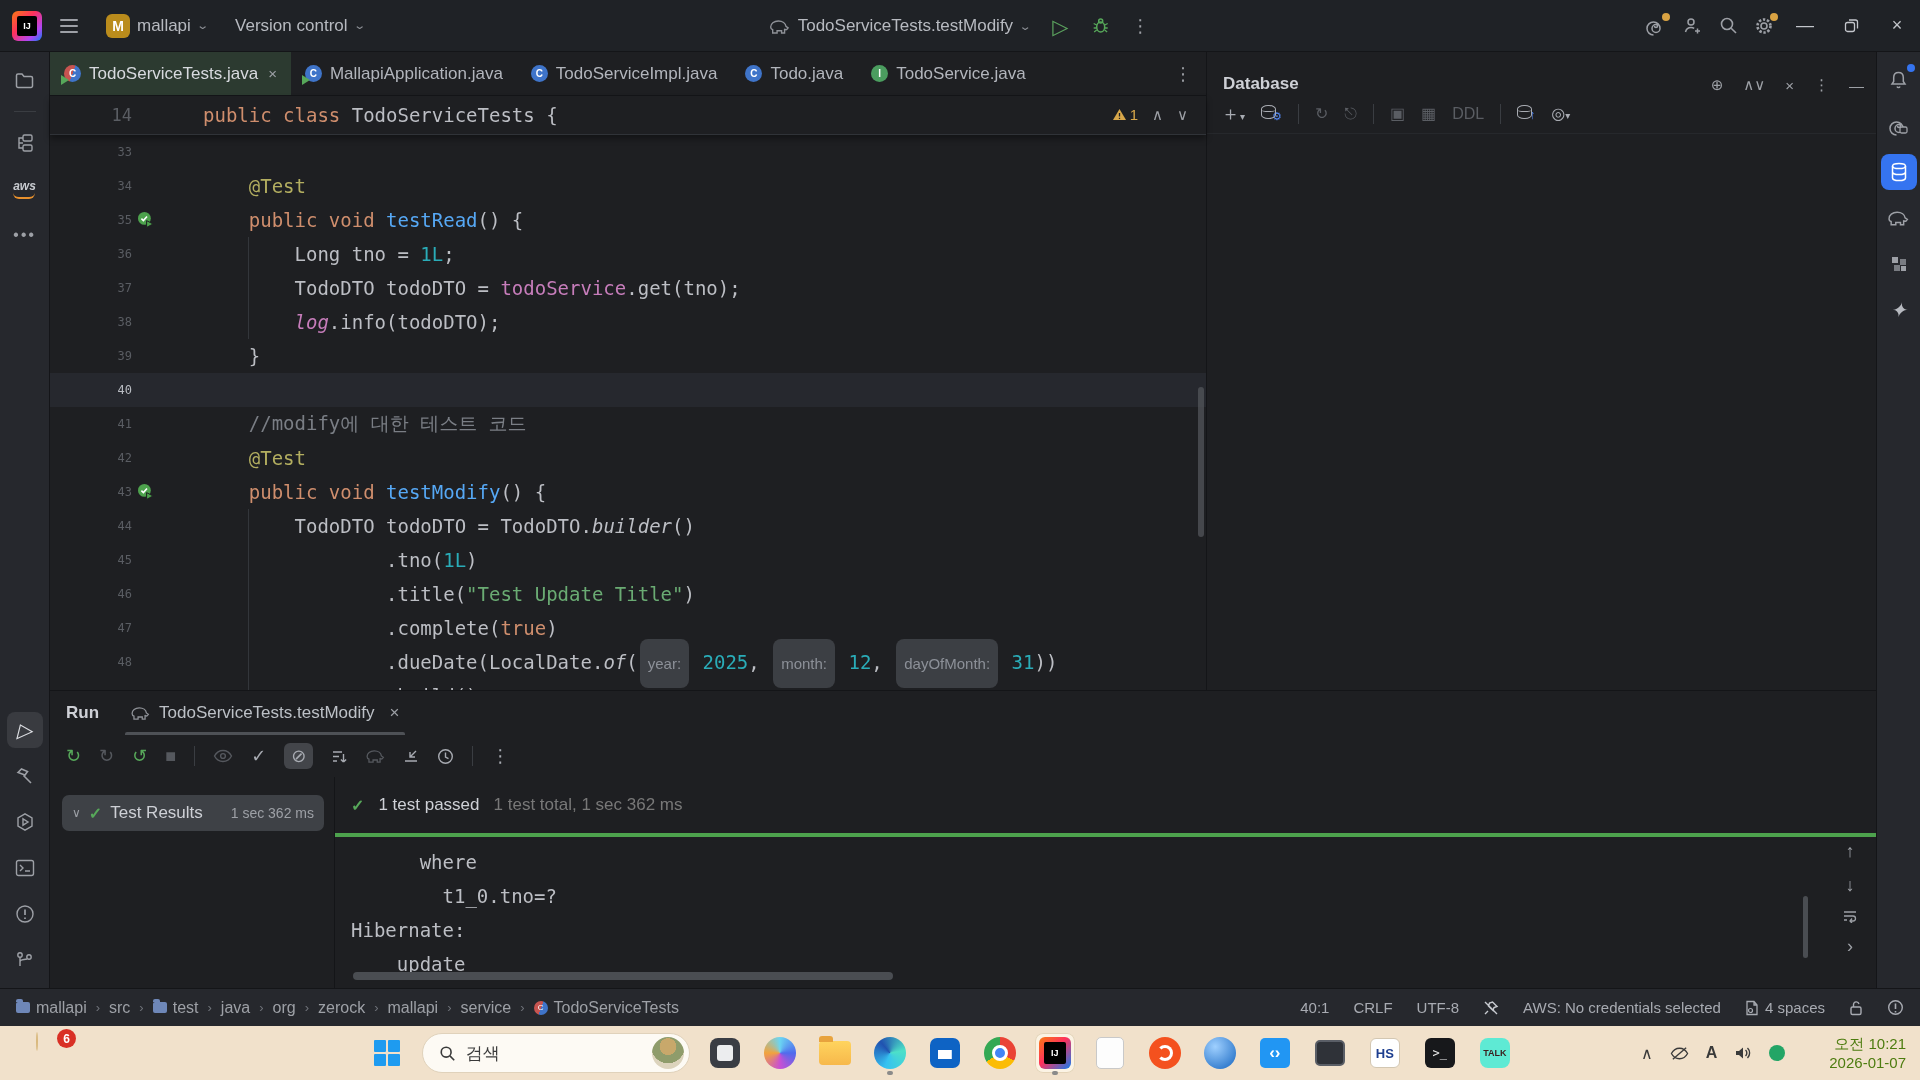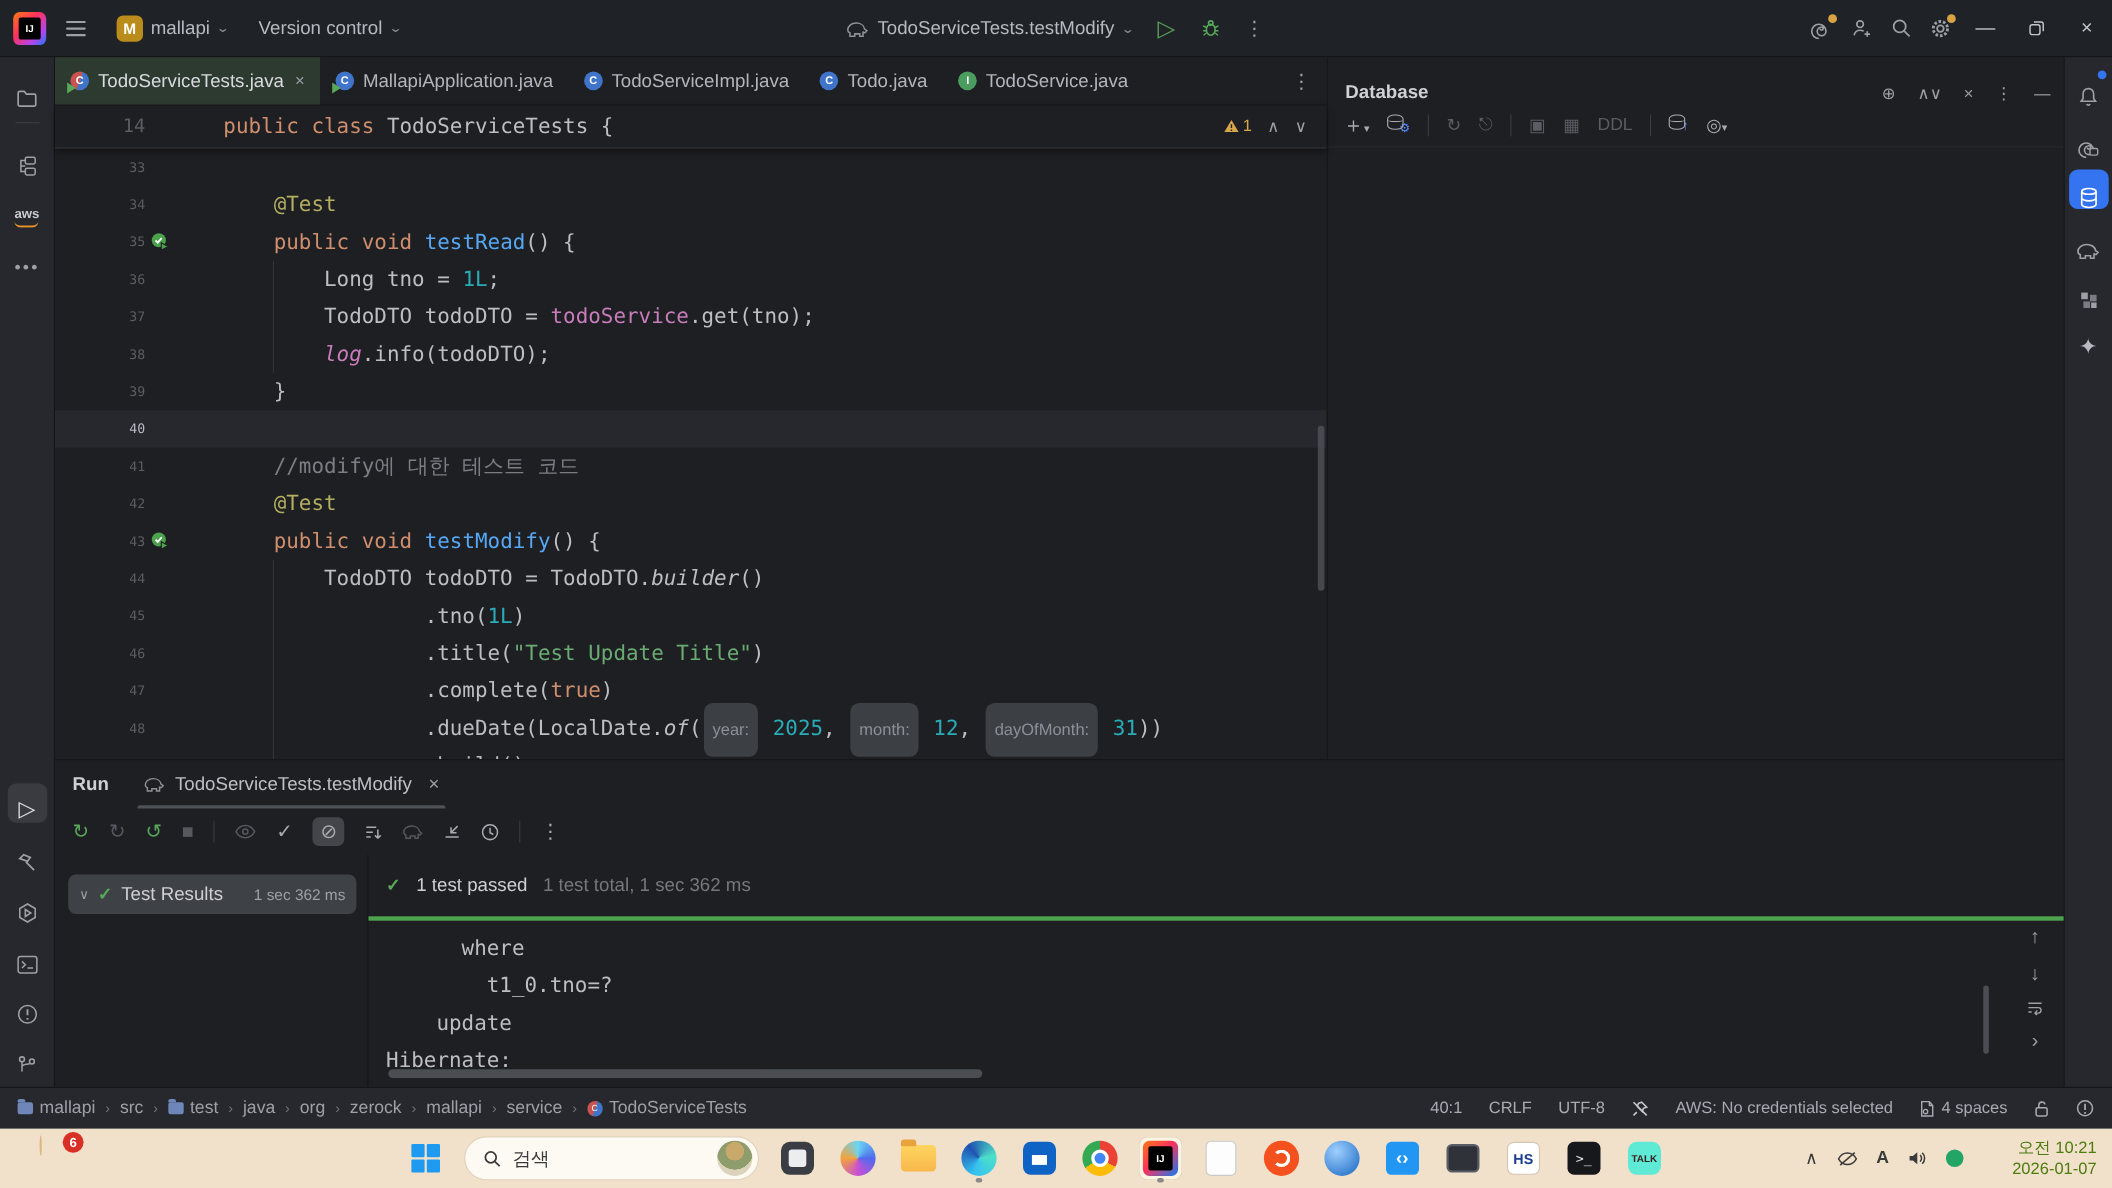--- a/index.html
+++ b/index.html
@@ -31,22 +31,22 @@
   .kebab { color:#9DA0A6; font-size:18px; letter-spacing:0; }
   .tb-right { margin-left:auto; display:flex; align-items:center; height:52px; }
   .dot-badge { position:absolute; top:4px; right:4px; width:8px; height:8px; border-radius:50%; background:#D9A343; }
   .win-ctl { width:46px; height:52px; display:flex; align-items:center; justify-content:center; color:#C3C6CB; font-size:18px; }
 
   
   .workspace { flex:1 1 auto; display:flex; min-height:0; }
   .strip { background:#26282D; flex:0 0 auto; display:flex; flex-direction:column; align-items:center; color:#9DA0A6; }
   .strip.left { width:50px; border-right:1px solid #141518; }
   .strip.right { width:44px; border-left:1px solid #141518; }
-  .strip-ico { width:36px; height:36px; display:flex; align-items:flex-end; justify-content:center;
-    border-radius:8px; margin:5px 0; position:relative; }
+  .strip-ico { width:36px; height:36px; display:flex; align-items:center; justify-content:center;
+    border-radius:8px; margin:5px 0; position:relative;font-style:italic; }
   .strip-ico.active { background:#393B40; color:#DFE1E5; }
   .strip-ico.blue { background:#3574F0; color:#fff; }
   .strip-sep { width:22px; height:1px; background:#3A3D42; margin:8px 0; }
   .aws-box { font-size:12px; font-weight:bold; color:#C8CBD0; line-height:1; text-align:center; }
   .aws-smile { display:block; width:22px; height:6px; border:2px solid #E8912D; border-top:none; border-left:none; border-right:none; border-radius:0 0 12px 12px; margin-top:1px; }
   .spacer { flex:1; }
 
   .center-col { flex:1 1 auto; display:flex; flex-direction:column; min-width:0; }
   .top-split { height:638px; display:flex; min-width:0; }
 
@@ -500,21 +500,21 @@
               <span class="time">1 sec 362 ms</span>
             </div>
           </div>
           <div class="console">
             <div class="console-summary">
               <span class="ck">✓</span>
               <span>1 test passed</span>
               <span class="gray">1 test total, 1 sec 362 ms</span>
             </div>
             <div class="progress"></div>
-            <div class="console-out" id="console-out"><div>      where</div><div>        t1_0.tno=?</div><div>    update</div><div>Hibernate:</div></div>
+            <div class="console-out" id="console-out"><div>      where</div><div>        t1_0.tno=?</div><div>Hibernate:</div><div>    update</div></div>
             <div class="con-hscroll"></div>
             <div class="con-vscroll"></div>
             <div class="con-icons">
               <span>↑</span>
               <span>↓</span>
               <span>
                 <svg width="16" height="14" viewBox="0 0 16 14">
                     <path d="M2 3h12M2 7h9a2.5 2.5 0 0 1 0 5H8M10 9.5 8 12l2 2.2M2 11h3" fill="none" stroke="#9DA0A6" stroke-width="1.3"></path>
                   </svg>
               </span>

